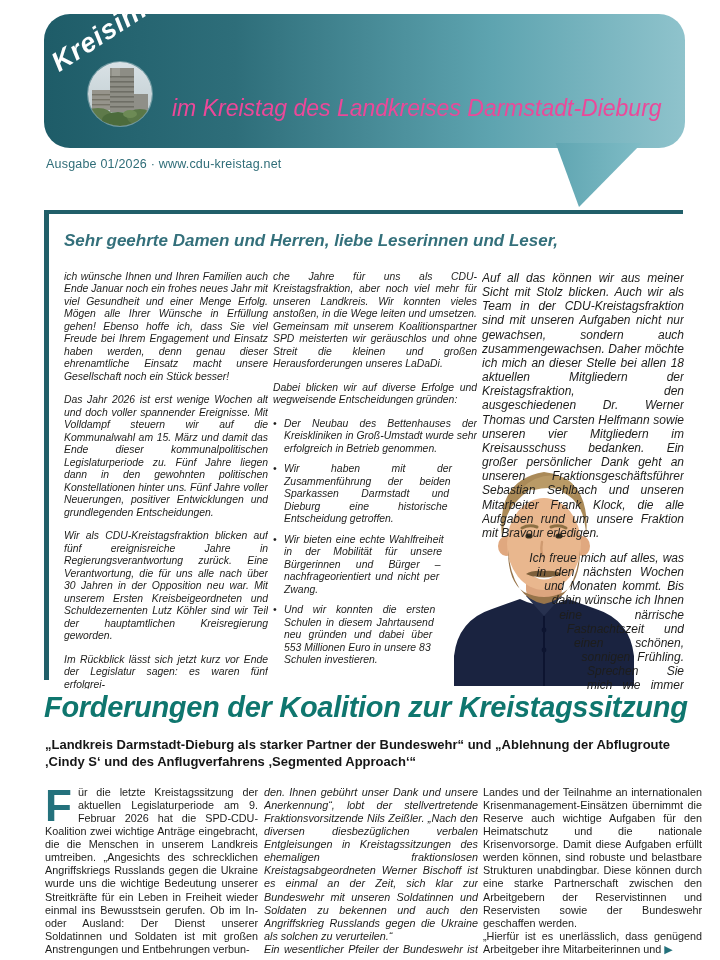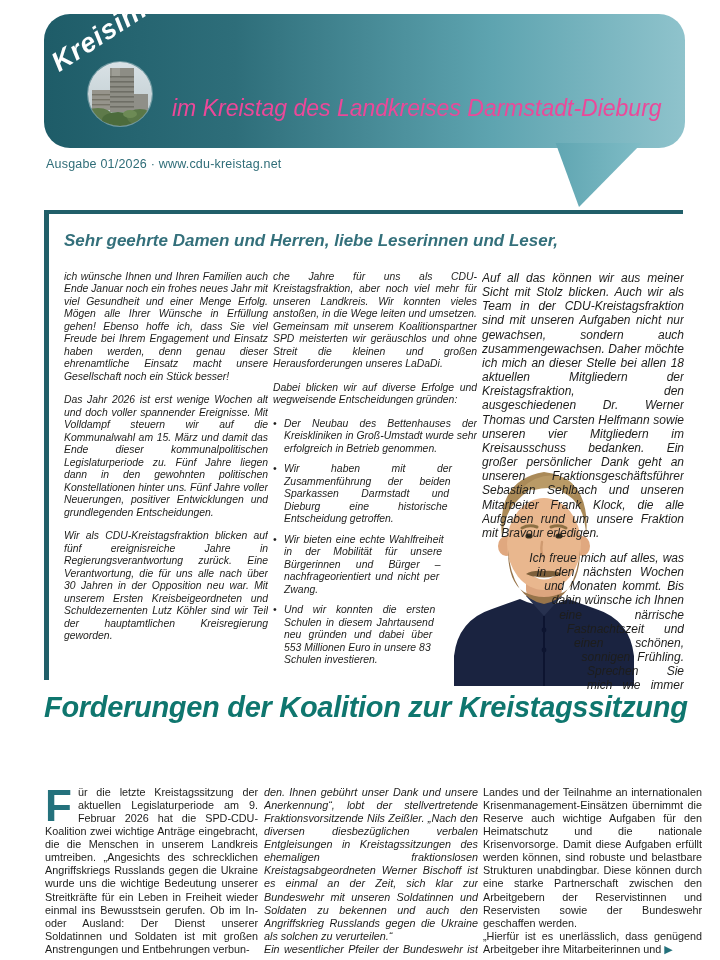--- a/index.html
+++ b/index.html
@@ -164,20 +164,21 @@
       <path d="M84,70 Q91,66 99,69" stroke="#8c6f43" stroke-width="3" fill="none" stroke-linecap="round"></path>
       <path d="M113,69 Q121,66 128,70" stroke="#8c6f43" stroke-width="3" fill="none" stroke-linecap="round"></path>
       <path d="M104,84 Q102,96 106,99" stroke="#cf9a70" stroke-width="2.4" fill="none" stroke-linecap="round"></path>
     </svg>
   </div>
 
   <div class="lcol" id="lcol1">
     <p>ich wünsche Ihnen und Ihren Familien auch Ende Januar noch ein frohes neues Jahr mit viel Gesundheit und einer Menge Erfolg. Mögen alle Ihrer Wünsche in Erfüllung gehen! Ebenso hoffe ich, dass Sie viel Freude bei Ihrem Engagement und Einsatz haben werden, denn genau dieser ehrenamtliche Einsatz macht unsere Gesellschaft noch ein Stück besser!</p>
     <p>Das Jahr 2026 ist erst wenige Wochen alt und doch voller spannender Ereignisse. Mit Volldampf steuern wir auf die Kommunalwahl am 15. März und damit das Ende dieser kommunalpolitischen Legislaturperiode zu. Fünf Jahre liegen dann in den gewohnten politischen Konstellationen hinter uns. Fünf Jahre voller Neuerungen, positiver Entwicklungen und grundlegenden Entscheidungen.</p>
     <p>Wir als CDU-Kreistagsfraktion blicken auf fünf ereignisreiche Jahre in Regierungsverantwortung zurück. Eine Verantwortung, die für uns alle nach über 30 Jahren in der Opposition neu war. Mit unserem Ersten Kreisbeigeordneten und Schuldezernenten Lutz Köhler sind wir Teil der hauptamtlichen Kreisregierung geworden.</p>
+    <p>Im Rückblick lässt sich jetzt kurz vor Ende der Legislatur sagen: es waren fünf erfolgrei-</p>
   </div>
 
   <div class="lcol" id="lcol2">
     <p>che Jahre für uns als CDU-Kreistagsfraktion, aber noch viel mehr für unseren Landkreis. Wir konnten vieles anstoßen, in die Wege leiten und umsetzen. Gemeinsam mit unserem Koalitionspartner SPD meisterten wir geräuschlos und ohne Streit die kleinen und großen Herausforderungen unseres LaDaDi.</p>
     <p>Dabei blicken wir auf diverse Erfolge und wegweisende Entscheidungen gründen:</p>
     <div class="bullet">
       <span class="dot">•</span>
       <span>Der Neubau des Bettenhauses der Kreiskliniken in Groß-Umstadt wurde sehr erfolgreich in Betrieb genommen.</span>
     </div>
     <div class="spacer-r"></div>
@@ -197,20 +198,21 @@
 
   <div class="lcol" id="lcol3">
     <p>Auf all das können wir aus meiner Sicht mit Stolz blicken. Auch wir als Team in der CDU-Kreistagsfraktion sind mit unseren Aufgaben nicht nur gewachsen, sondern auch zusammengewachsen. Daher möchte ich mich an dieser Stelle bei allen 18 aktuellen Mitgliedern der Kreistagsfraktion, den ausgeschiedenen Dr. Werner Thomas und Carsten Helfmann sowie unseren vier Mitgliedern im Kreisausschuss bedanken. Ein großer persönlicher Dank geht an unseren Fraktionsgeschäftsführer Sebastian Sehlbach und unseren Mitarbeiter Frank Klock, die alle Aufgaben rund um unsere Fraktion mit Bravour erledigen.</p>
     <div class="spacer-l"></div>
     <p>Ich freue mich auf alles, was in den nächsten Wochen und Monaten kommt. Bis dahin wünsche ich Ihnen eine närrische Fastnachtszeit und einen schönen, sonnigen Frühling. Sprechen Sie mich wie immer mit Lob, Kritik, Ideen und Anmerkungen gerne jederzeit an!</p>
     <div class="closing-ihr">Ihr</div>
     <div class="signature">Maximilian Schimmel</div>
   </div>
 
   <div class="headline2">Forderungen der Koalition zur Kreistagssitzung</div>
+  <div class="subhead2">„Landkreis Darmstadt-Dieburg als starker Partner der Bundeswehr“ und „Ablehnung der Abflugroute ‚Cindy S‘ und des Anflugverfahrens ‚Segmented Approach‘“</div>
 
   <div class="ncol" id="ncol1">
     <span class="dropcap">F</span><span>ür die letzte Kreistagssitzung der aktuellen Legislaturperiode am 9. Februar 2026 hat die SPD-CDU-Koalition zwei wichtige Anträge eingebracht, die die Menschen in unserem Landkreis umtreiben. „Angesichts des schrecklichen Angriffskriegs Russlands gegen die Ukraine wurde uns die wichtige Bedeutung unserer Streitkräfte für ein Leben in Freiheit wieder einmal ins Bewusstsein gerufen. Ob im In- oder Ausland: Der Dienst unserer Soldatinnen und Soldaten ist mit großen Anstrengungen und Entbehrungen verbun-</span>
   </div>
 
   <div class="ncol" id="ncol2">
     <p>den. Ihnen gebührt unser Dank und unsere Anerkennung“, lobt der stellvertretende Fraktionsvorsitzende Nils Zeißler. „Nach den diversen diesbezüglichen verbalen Entgleisungen in Kreistagssitzungen des ehemaligen fraktionslosen Kreistagsabgeordneten Werner Bischoff ist es einmal an der Zeit, sich klar zur Bundeswehr mit unseren Soldatinnen und Soldaten zu bekennen und auch den Angriffskrieg Russlands gegen die Ukraine als solchen zu verurteilen.“</p>
     <p>Ein wesentlicher Pfeiler der Bundeswehr ist die Reserve. Neben der Verteidigung des</p>
   </div>
 

